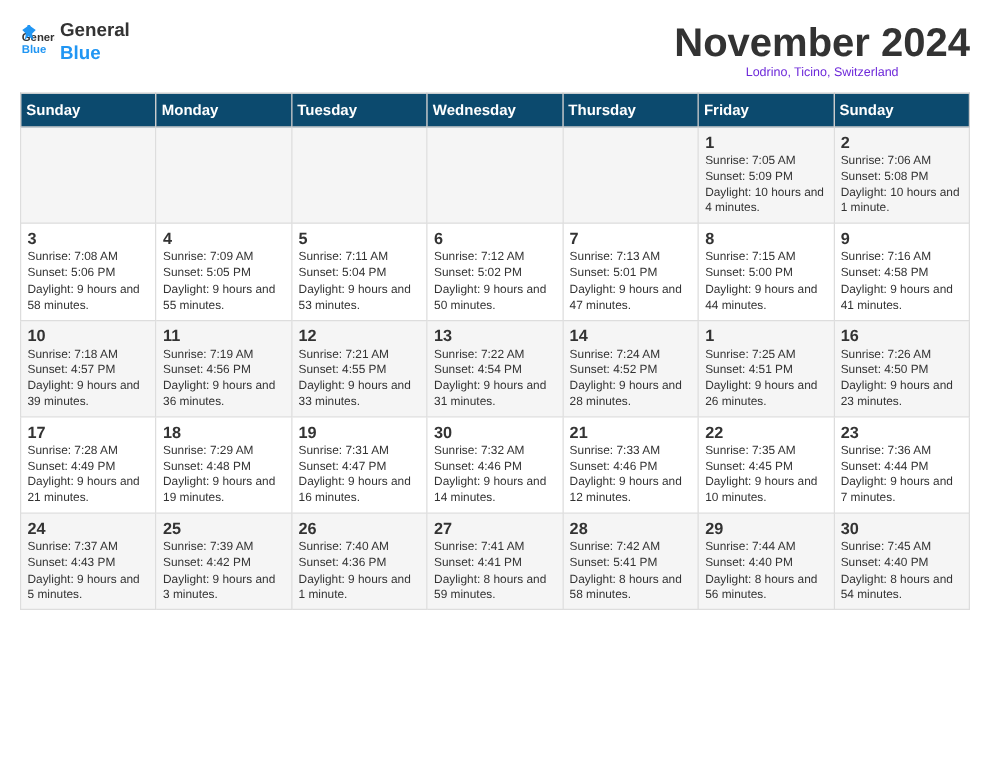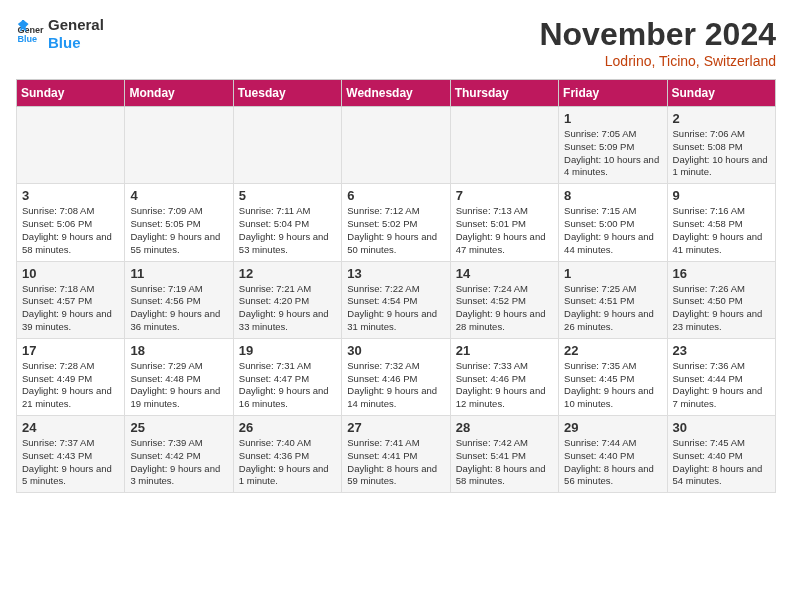--- a/index.html
+++ b/index.html
@@ -19,37 +19,37 @@
     .logo {
       display: flex;
       align-items: center;
       gap: 4px;
     }
     .logo-icon {
       width: 28px;
       height: 28px;
     }
     .title-area {
-      text-align: right;
+      text-align: center;
     }
     .month-title {
       font-size: 32px;
       font-weight: bold;
       color: #333;
     }
     .location {
-      font-size: 14px;
-      color: #c2410c;
+      font-size: 10px;
+      color: #6d28d9;
     }
     table {
       width: 100%;
       border-collapse: collapse;
     }
     thead tr th {
-      background-color: #be185d;
+      background-color: #0c4a6e;
       color: #fff;
       font-size: 12px;
       font-weight: bold;
       padding: 6px 4px;
       text-align: left;
       border: 1px solid #ccc;
     }
     tbody tr td {
       vertical-align: top;
       padding: 4px 5px;
@@ -186,21 +186,21 @@
         </td>
         <td>
           <span class="day-number">11</span>
           <div class="day-info">Sunrise: 7:19 AM
 Sunset: 4:56 PM
 Daylight: 9 hours and 36 minutes.</div>
         </td>
         <td>
           <span class="day-number">12</span>
           <div class="day-info">Sunrise: 7:21 AM
-Sunset: 4:20 PM
+Sunset: 4:55 PM
 Daylight: 9 hours and 33 minutes.</div>
         </td>
         <td>
           <span class="day-number">13</span>
           <div class="day-info">Sunrise: 7:22 AM
 Sunset: 4:54 PM
 Daylight: 9 hours and 31 minutes.</div>
         </td>
         <td>
           <span class="day-number">14</span>

